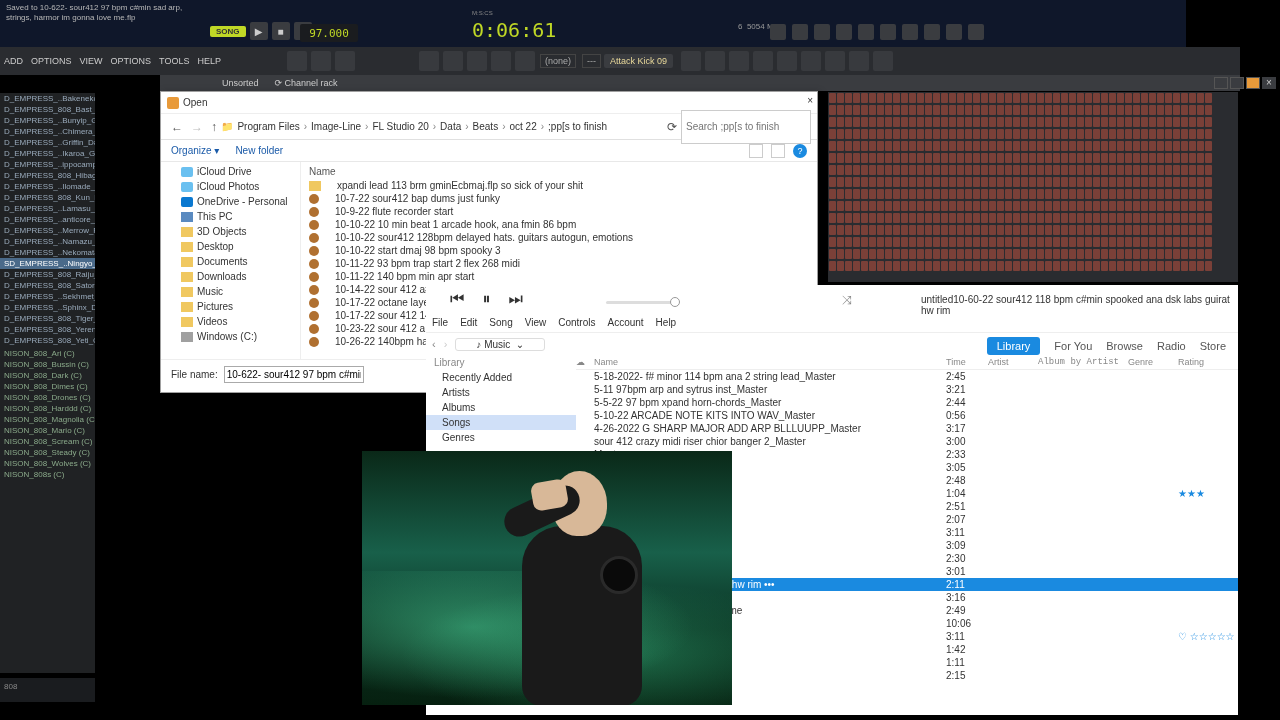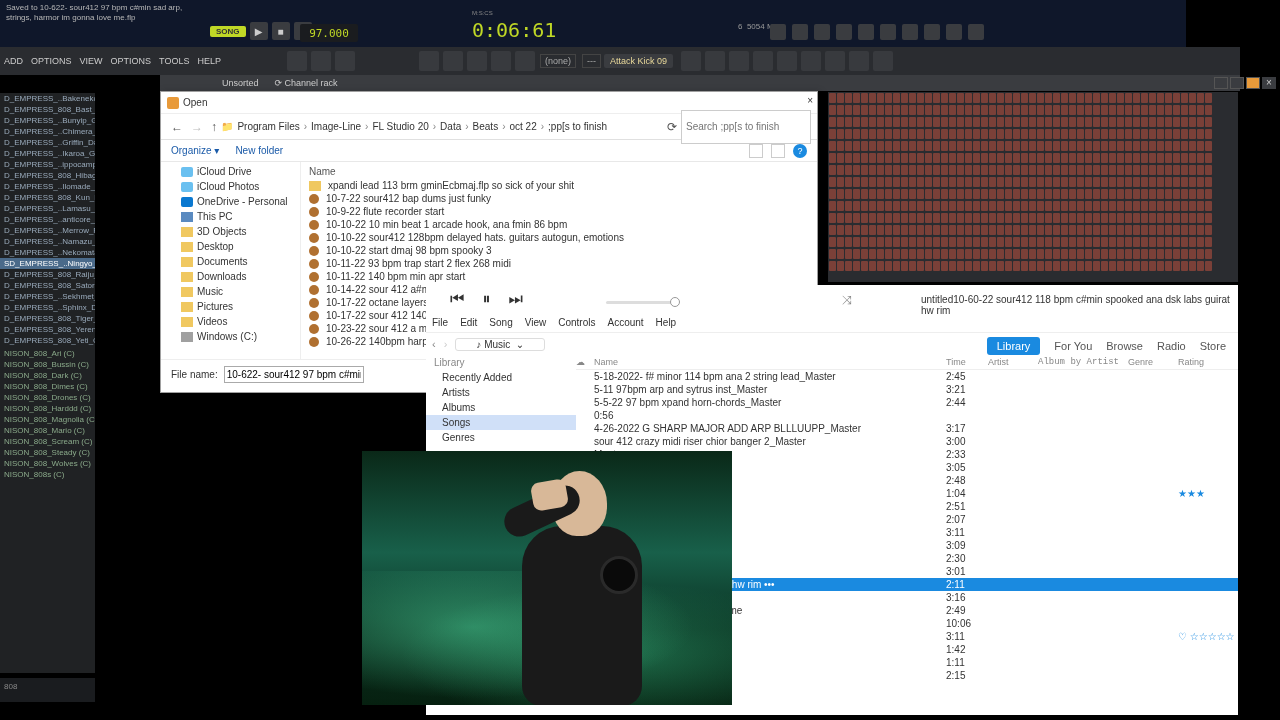--- a/index.html
+++ b/index.html
@@ -54,21 +54,21 @@
 .nav-pane{width:140px;border-right:1px solid #eee;overflow-y:auto;padding:2px 0;}
 .nav-item{font-size:10px;color:#333;padding:2px 0 2px 20px;display:flex;align-items:center;gap:4px;}
 .nav-item .fi{width:12px;height:10px;}
 .fi.cloud{background:#6ac0f0;border-radius:2px;}
 .fi.od{background:#0a78d0;border-radius:2px;}
 .fi.pc{background:#5a8ac0;}
 .fi.fld{background:#f0c860;}
 .fi.disk{background:#a0a0a0;}
 .file-pane{flex:1;overflow-y:auto;padding:2px 0;}
 .file-hdr{font-size:10px;color:#555;padding:2px 8px;}
-.file-row{font-size:10px;color:#333;padding:1px 8px;display:flex;align-items:center;gap:7px;white-space:nowrap;}
+.file-row{font-size:10px;color:#333;padding:1px 8px;display:flex;align-items:center;gap:16px;white-space:nowrap;}
 .file-row .dot{width:10px;height:10px;background:#b07030;border-radius:50%;flex-shrink:0;}
 .file-row .fold{width:12px;height:10px;background:#f0c860;flex-shrink:0;}
 .fname-bar{height:30px;display:flex;align-items:center;padding:0 10px;gap:6px;border-top:1px solid #eee;}
 .fname-bar label{font-size:10px;color:#333;}
 .fname-bar input{flex:1;max-width:140px;font-size:10px;border:1px solid #aaa;padding:2px;}
 .player{position:absolute;left:426px;top:285px;width:812px;height:430px;background:#fff;}
 .pl-ctrl{height:28px;display:flex;align-items:center;padding:0 24px;gap:18px;}
 .pl-ctrl .pbtn{font-size:16px;color:#333;}
 .pl-title{position:absolute;left:495px;top:9px;font-size:10px;color:#333;}
 .pl-shuf{position:absolute;left:416px;top:8px;font-size:12px;color:#888;}
@@ -1178,20 +1178,21 @@
           <div class="c1"></div>
           <div class="c2">5-5-22 97 bpm xpand horn-chords_Master</div>
           <div class="c3">2:44</div>
           <div class="c4"></div>
           <div class="c5"></div>
           <div class="c6"></div>
           <div class="c7"></div>
         </div>
         <div class="song-row">
           <div class="c1"></div>
+          <div class="c2">5-10-22 ARCADE NOTE KITS INTO WAV_Master</div>
           <div class="c3">0:56</div>
           <div class="c4"></div>
           <div class="c5"></div>
           <div class="c6"></div>
           <div class="c7"></div>
         </div>
         <div class="song-row">
           <div class="c1"></div>
           <div class="c2">4-26-2022 G SHARP MAJOR ADD ARP BLLLUUPP_Master</div>
           <div class="c3">3:17</div>

